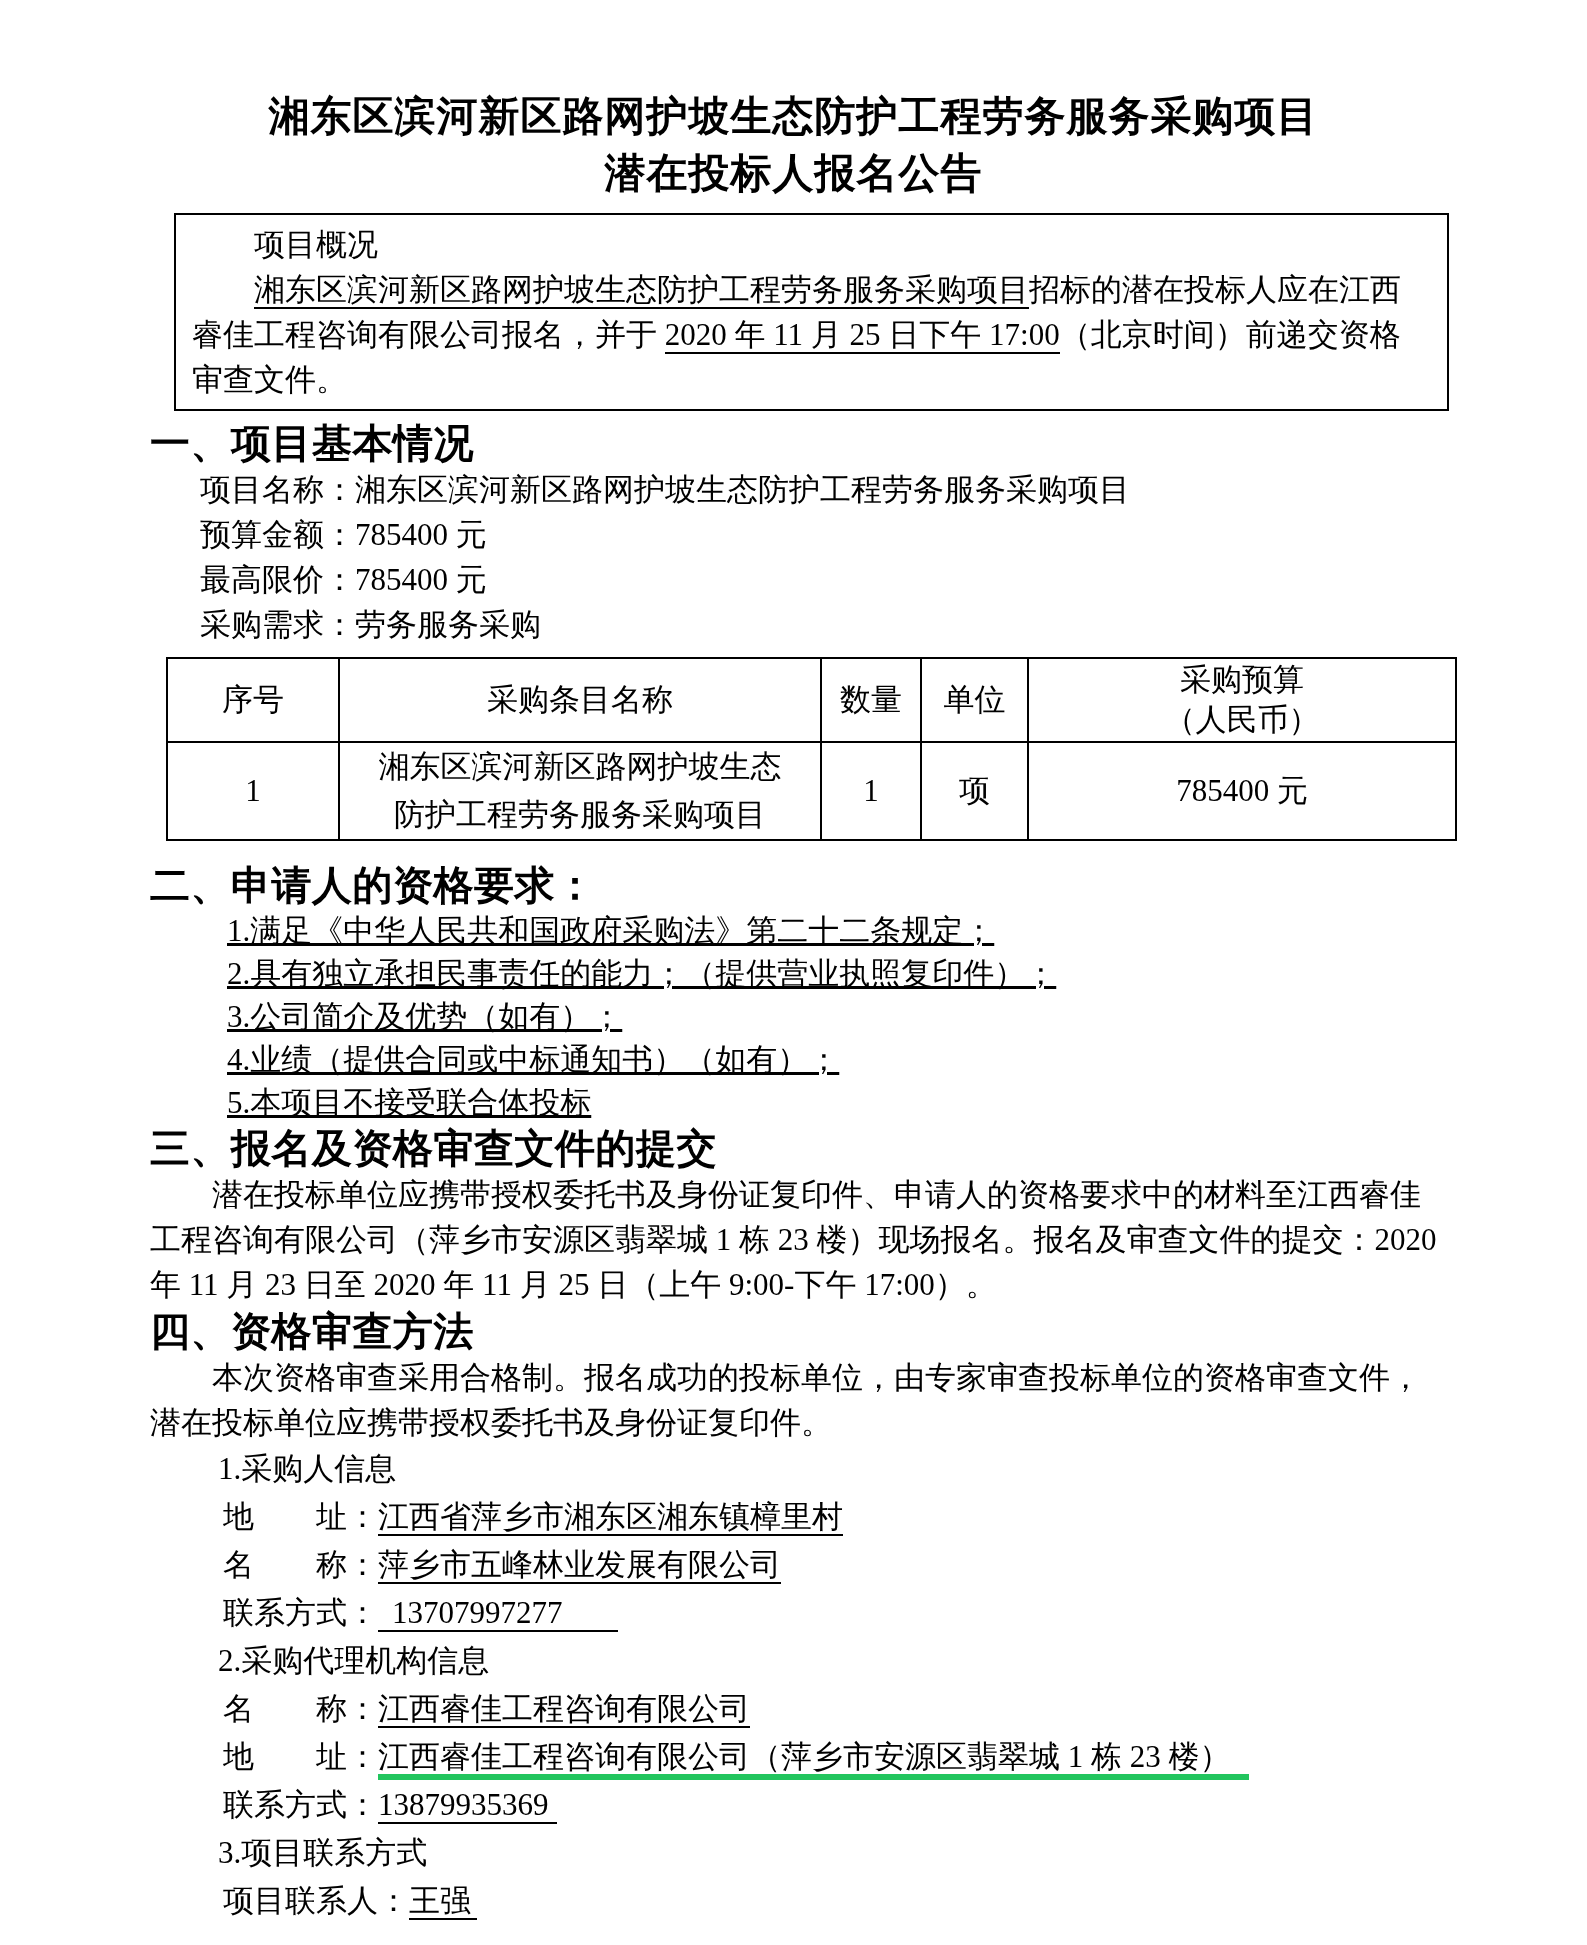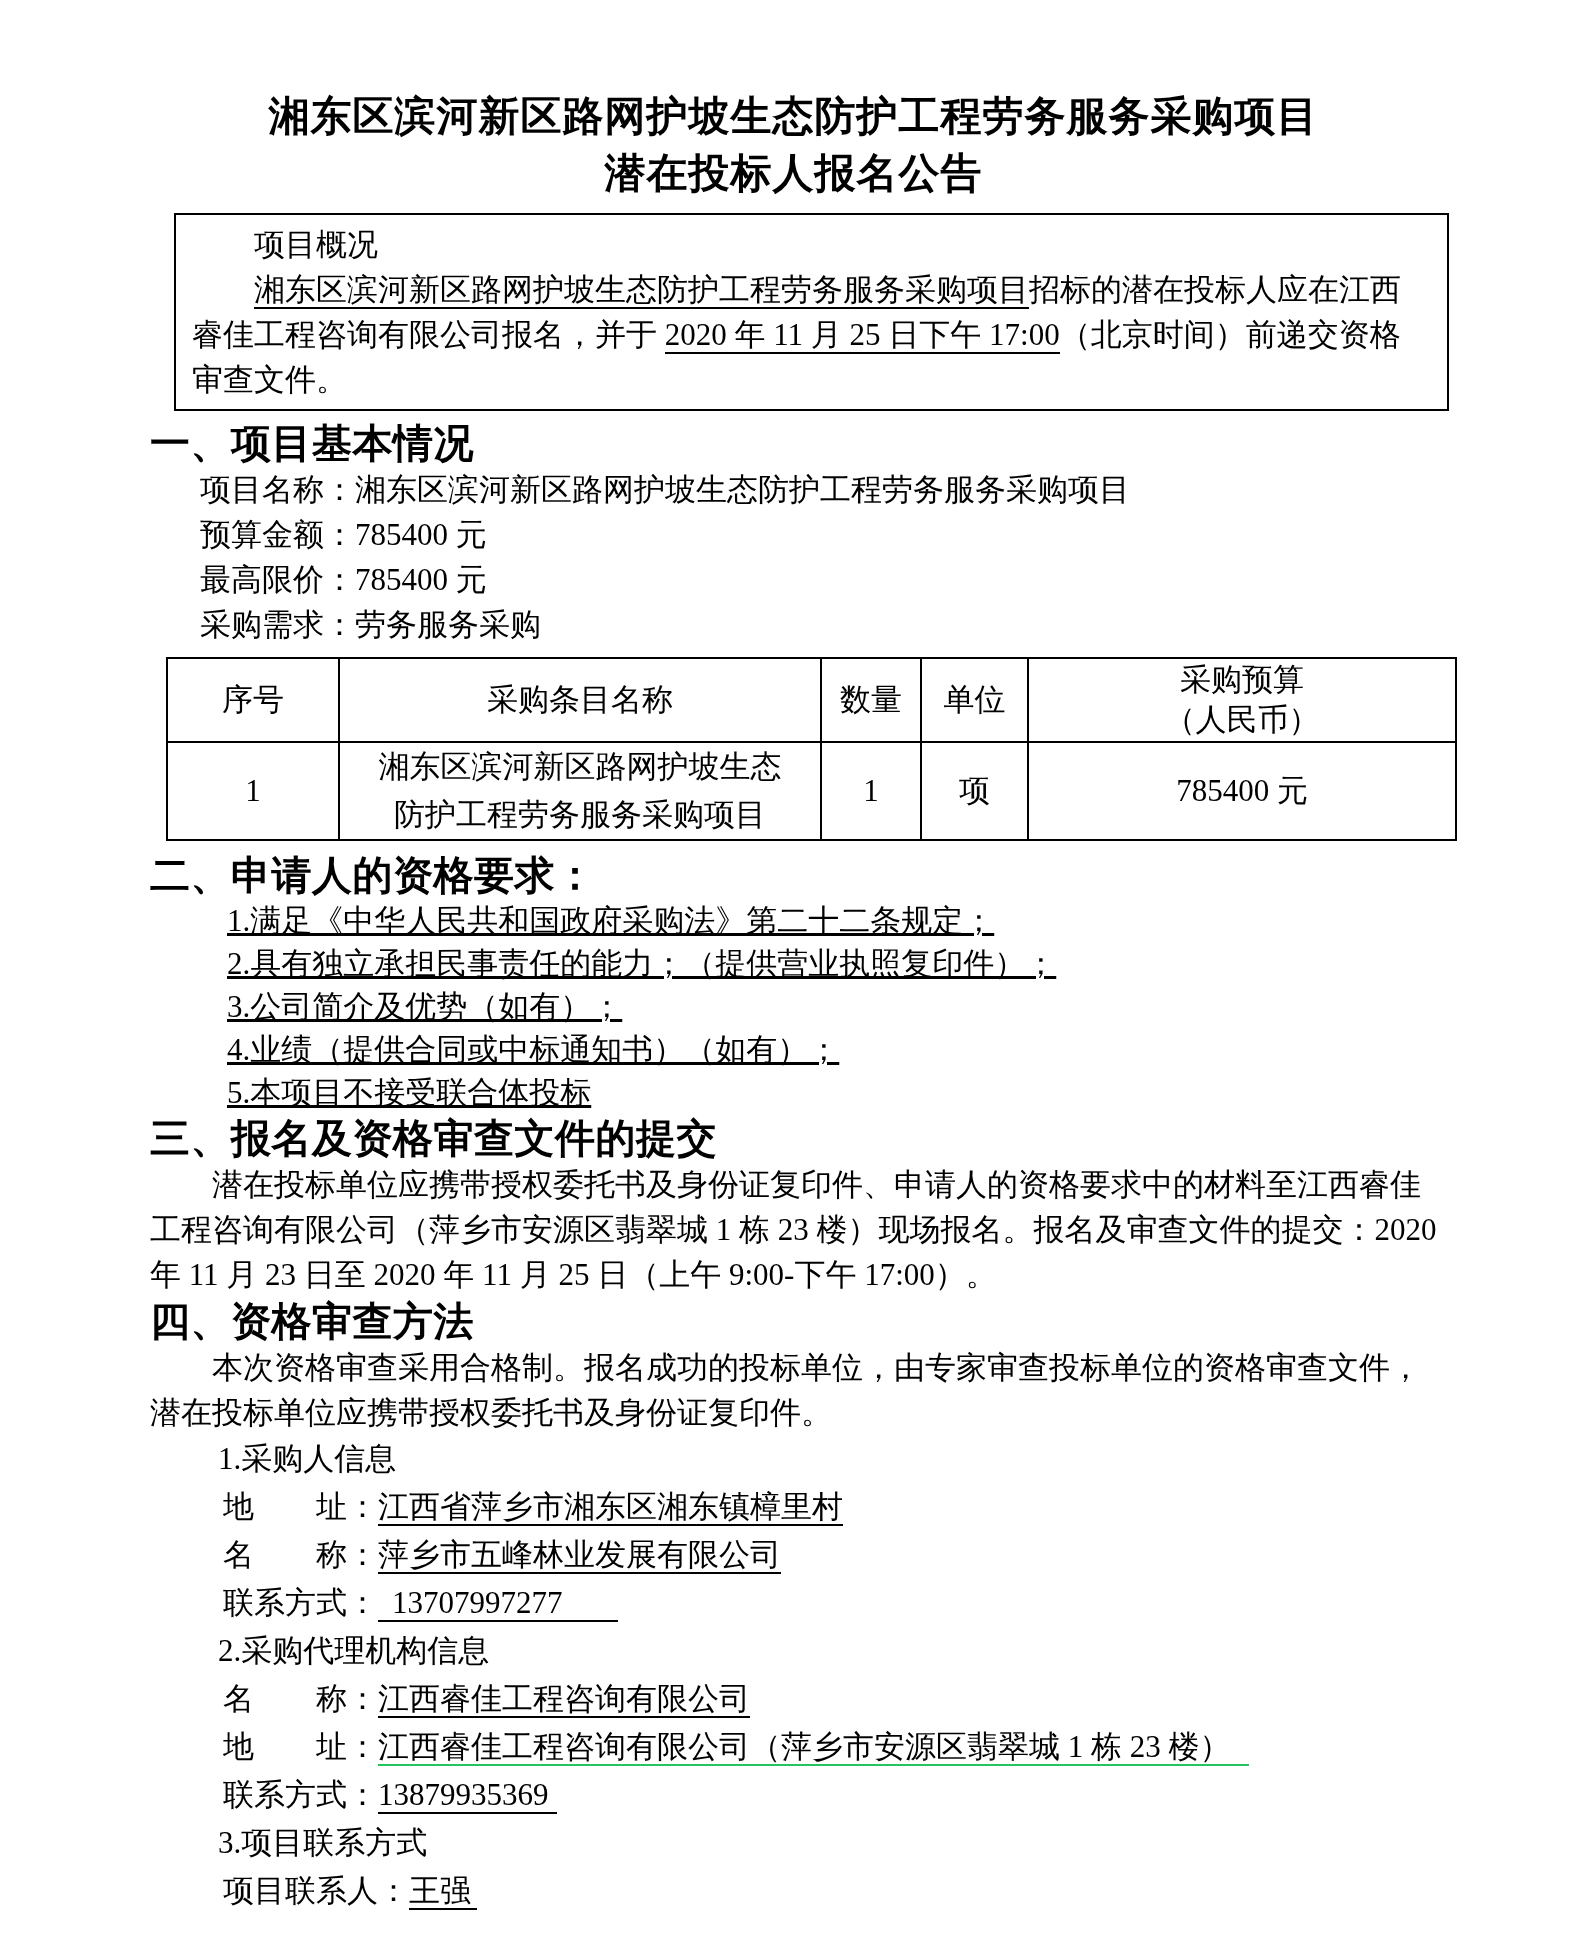--- a/index.html
+++ b/index.html
@@ -41,21 +41,21 @@
     text-indent: 2em;
   }
   .heading {
     font-family: "Liberation Sans", "DejaVu Sans", sans-serif;
     font-weight: bold;
     font-size: 40px;
     line-height: 48px;
     letter-spacing: 0.5px;
   }
   .h1-space { margin-top: 8px; }
-  .h2-space { margin-top: 10px; }
+  .h2-space { margin-top: 20px; }
   .body-line {
     margin-left: 50px;
     line-height: 45px;
   }
   .req-item {
     margin-left: 77px;
     line-height: 43px;
     text-decoration: underline;
   }
   .para {
@@ -98,21 +98,21 @@
   }
   .u-phone1 {
     border-bottom: 2px solid #000000;
     padding: 0 55px 0 14px;
   }
   .u-phone2 {
     border-bottom: 2px solid #000000;
     padding-right: 8px;
   }
   .u-addr2 {
-    border-bottom: 2px solid #22c55e;
+    border-bottom: 6px solid #22c55e;
     padding-right: 18px;
   }
   .u-person {
     border-bottom: 2px solid #000000;
     padding-right: 6px;
   }
 </style>
 </head>
 <body>
 

